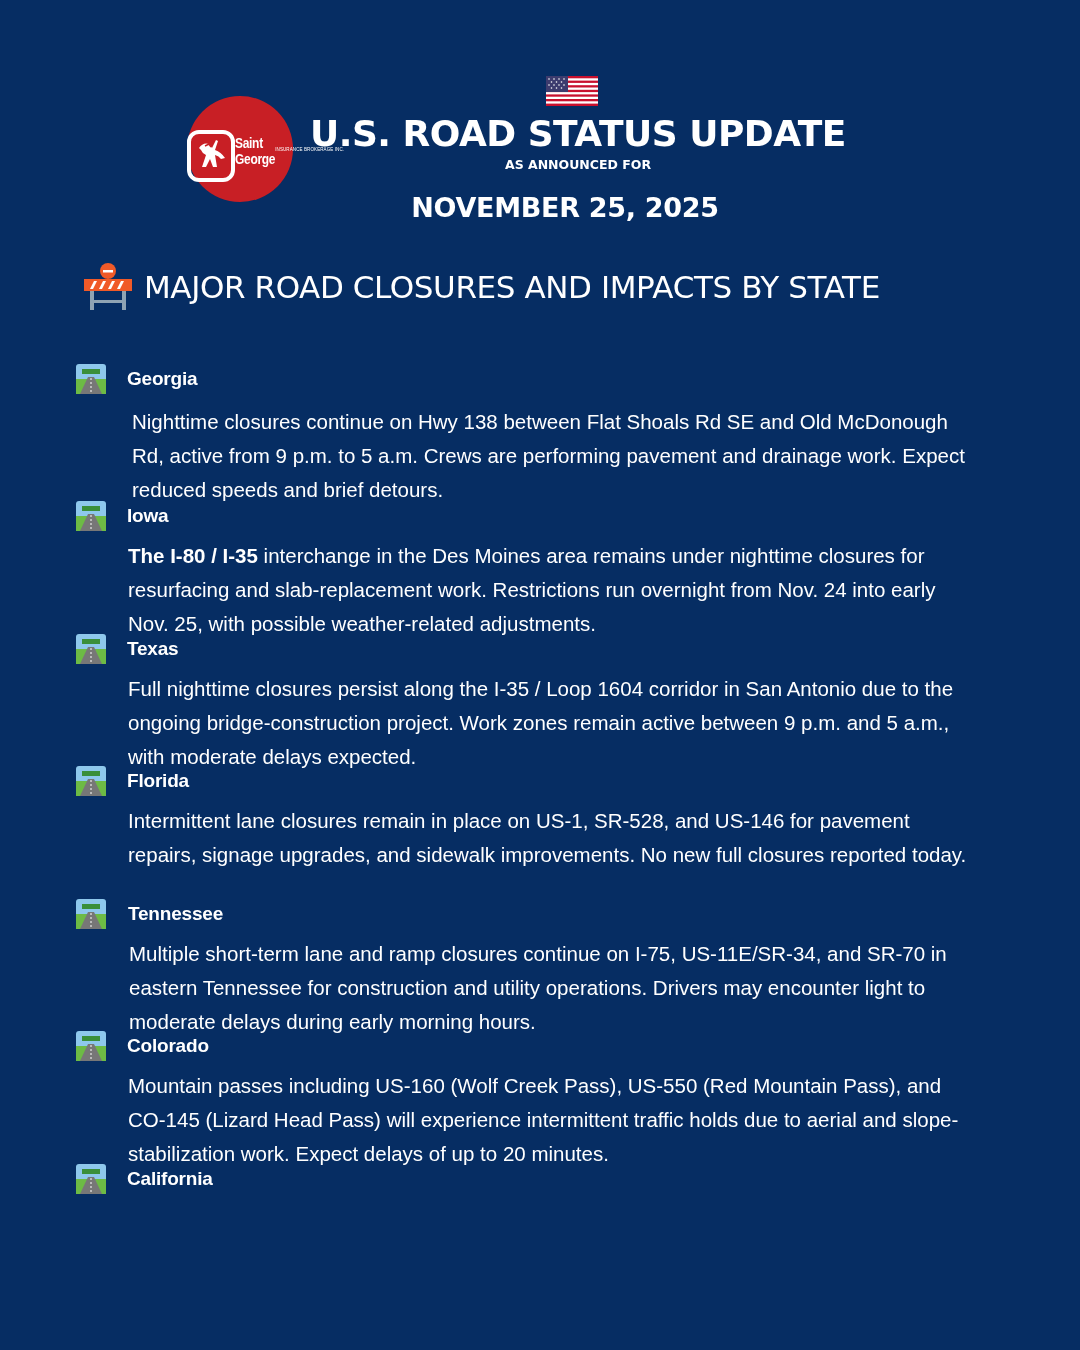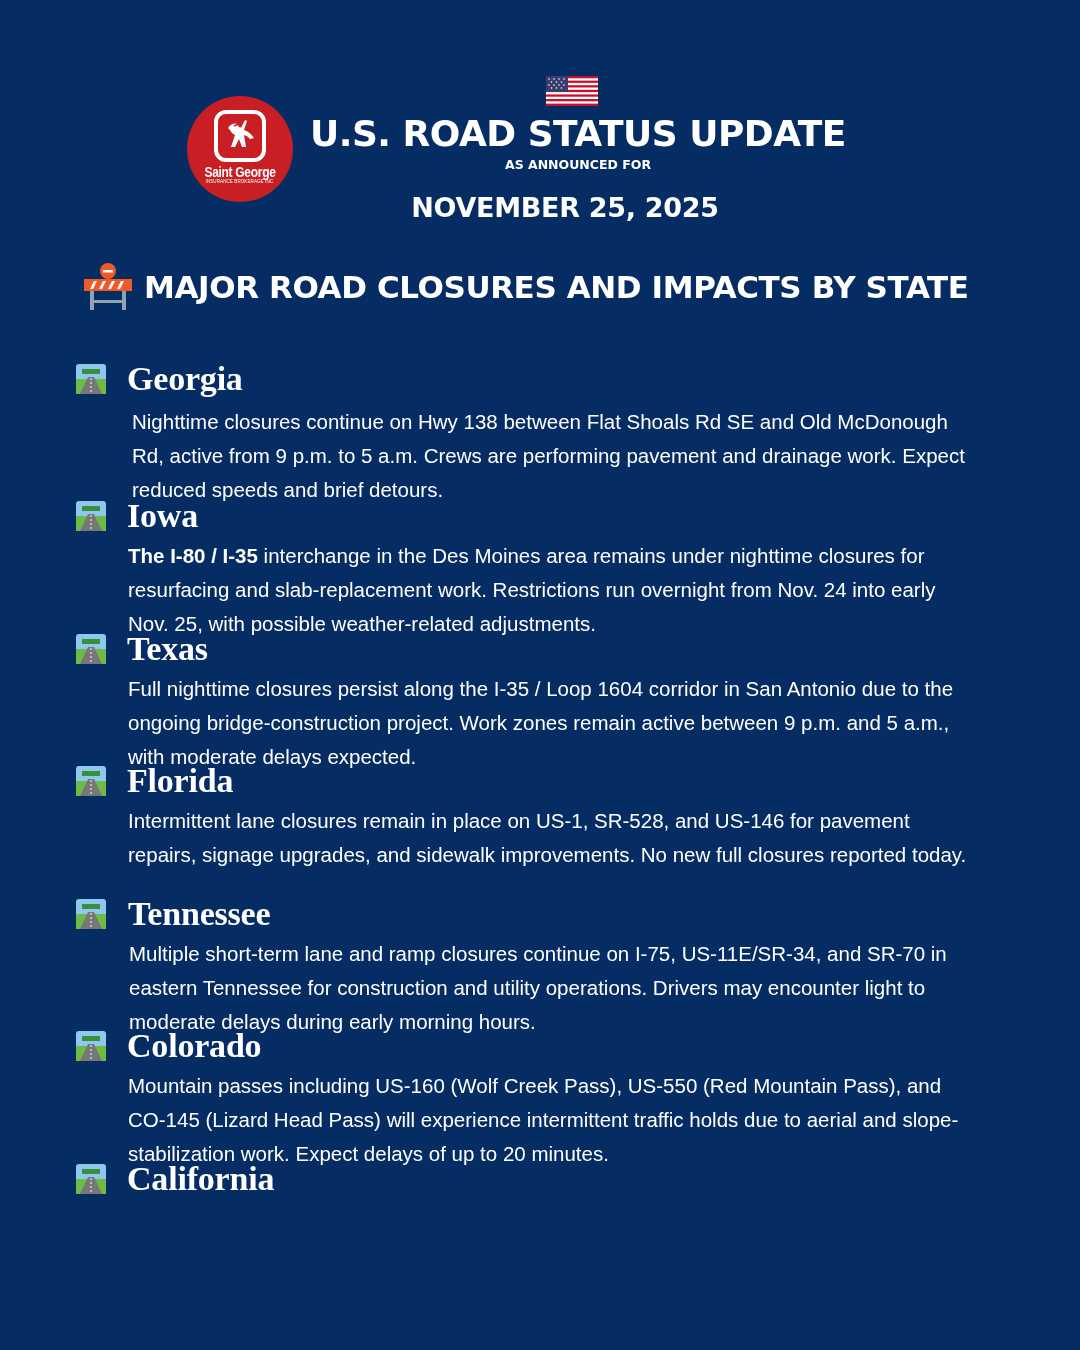--- a/index.html
+++ b/index.html
@@ -10,21 +10,21 @@
       color: #ffffff;
       position: relative;
       overflow: hidden;
     }
     .logo {
       position: absolute;
       left: 187px; top: 96px;
       width: 106px; height: 106px;
       border-radius: 50%;
       background: #c81f25;
-      display: flex; flex-direction: column; align-items: center;
+      display: flex; flex-direction: row; align-items: center;
     }
     .logo-box {
       margin-top: 14px;
       width: 52px; height: 52px;
       border: 4px solid #ffffff;
       border-radius: 12px;
       display: flex; align-items: center; justify-content: center;
     }
     .logo-name {
       margin-top: 3px;
@@ -75,37 +75,37 @@
     }
     .section-heading {
       position: absolute;
       left: 82px; top: 262px;
       display: flex; align-items: center;
       white-space: nowrap;
     }
     .section-heading .barrier { width: 52px; height: 50px; margin-right: 10px; }
     .section-heading span {
       font-family: "DejaVu Sans", sans-serif;
-      font-weight: bold;
+      font-weight: normal;
       font-size: 31px;
       letter-spacing: -0.4px;
     }
     .state {
       position: absolute;
       left: 76px;
       width: 900px;
     }
     .state-head {
       display: flex; align-items: center; height: 34px;
     }
     .road-icon { width: 30px; height: 30px; margin-right: 21px; flex-shrink: 0; }
     .state-name {
-      font-family: Liberation Serif, serif;
-      font-weight: bold;
-      font-size: 34px;
+      font-family: Liberation Sans, sans-serif;
+      font-weight: bold;
+      font-size: 19px;
       letter-spacing: -0.2px;
     }
     .state-body {
       margin-left: 52px;
       margin-top: 6px;
       font-family: "Liberation Sans", sans-serif;
       font-size: 20.5px;
       line-height: 34px;
       width: 840px;
     }

